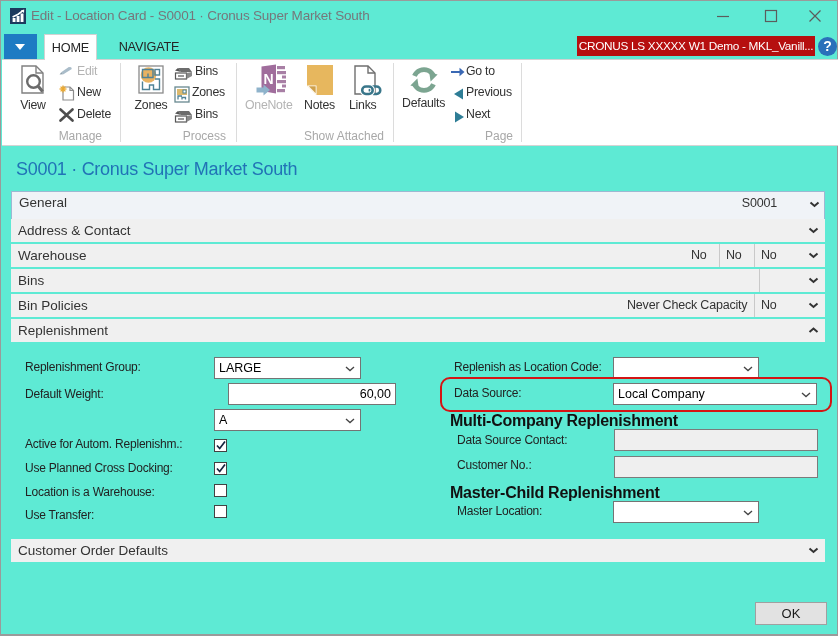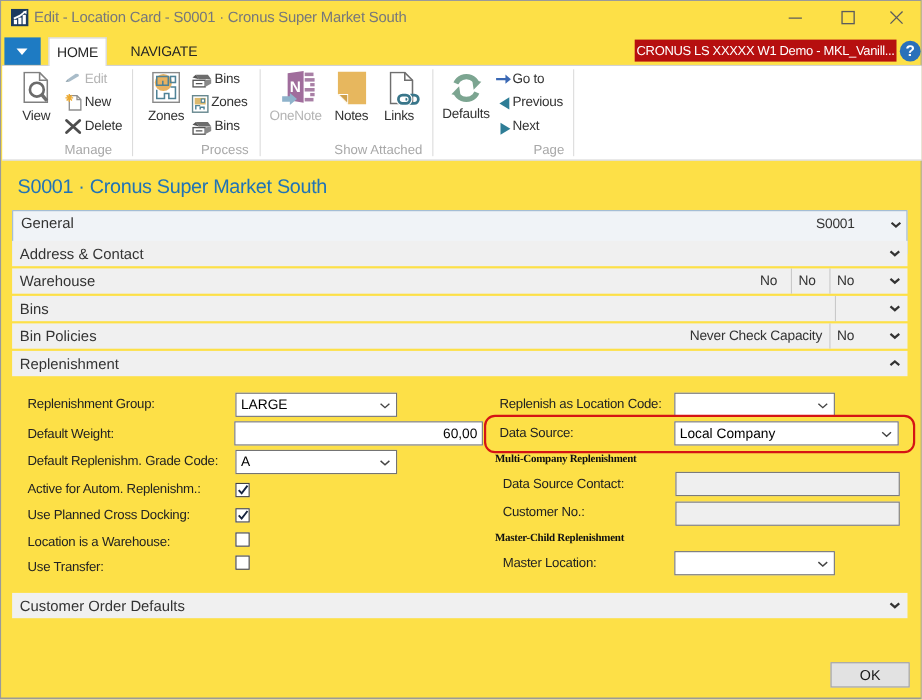--- a/index.html
+++ b/index.html
@@ -1,18 +1,18 @@
 <!DOCTYPE html>
 <html><head>
 <meta charset="utf-8">
 <style>
 * { margin:0; padding:0; box-sizing:border-box; }
 html,body { width:838px; height:636px; overflow:hidden; }
 body { font-family:"Liberation Sans", sans-serif; background:#fff; position:relative; }
-.win { position:absolute; left:0; top:0; width:838px; height:636px; background:#fde047;
+.win { position:absolute; left:0; top:0; width:838px; height:636px; background:#5eead4;
   border:1px solid #9a9a9a; border-bottom:2px solid #9a9a9a; }
 .abs { position:absolute; }
 
 .title-text { position:absolute; left:30px; top:7px; font-size:13.5px; color:#76777b; white-space:nowrap; letter-spacing:-0.2px; }
 
 svg.winbtn { position:absolute; }
 
 .appbtn { position:absolute; left:3px; top:33px; width:33px; height:25px; background:#1e7bc3; }
 .appbtn:after { content:""; position:absolute; left:11px; top:10px; border-left:5px solid transparent; border-right:5px solid transparent; border-top:6px solid #fff; }
 .tab { position:absolute; top:33px; height:26px; font-size:12.7px; letter-spacing:-0.2px; color:#252525; display:flex; align-items:center; justify-content:center; }
@@ -32,21 +32,21 @@
 .heading { position:absolute; left:15px; top:158px; font-size:18px; letter-spacing:-0.3px; color:#2173b6; white-space:nowrap; }
 .secrow { position:absolute; left:10px; width:814px; height:23px; background:#f0f0f0; color:#333; font-size:13.5px; }
 .secrow .name { position:absolute; left:7px; top:4px; }
 .sel { top:190px; height:40px; background:#f0f3f7; border:1px solid #9db8d2; }
 .vline { position:absolute; top:0; width:1px; height:100%; background:#c9c9c9; }
 .chev { position:absolute; left:797px; top:8px; }
 .sel .chev { top:9px; }
 .val { position:absolute; top:4px; white-space:nowrap; font-size:12.5px; letter-spacing:-0.2px; }
 
 .flabel { position:absolute; font-size:12px; letter-spacing:-0.22px; color:#222; white-space:nowrap; }
-.fbold { position:absolute; font-size:10px; letter-spacing:-0.25px; font-weight:bold; color:#111; white-space:nowrap;font-family:Liberation Serif, serif; }
+.fbold { position:absolute; font-size:16px; letter-spacing:-0.25px; font-weight:bold; color:#111; white-space:nowrap; }
 .dd { position:absolute; height:22px; background:#fff; border:1px solid #747474; font-size:12.5px; color:#000; }
 .dd .txt { position:absolute; left:4px; top:3px; }
 .dd svg { position:absolute; right:5px; top:8px; }
 .tb { position:absolute; height:22px; background:#fff; border:1px solid #747474; font-size:12.5px; color:#000; }
 .tb .txt { position:absolute; right:4px; top:3px; }
 .distb { position:absolute; height:22px; background:#efefef; border:1px solid #7b7b7b; }
 .cb { position:absolute; width:13px; height:13px; background:#fff; border:1.5px solid #424242; }
 .redbox { position:absolute; left:439px; top:376px; width:392px; height:35px; border:2.5px solid #d51414; border-radius:10px; }
 
 .okbtn { position:absolute; left:754px; top:601px; width:72px; height:23px; background:#e2e2e2; border:1px solid #a0a0a0; font-size:13px; color:#1a1a1a; text-align:center; line-height:21px; }
@@ -262,24 +262,23 @@
   </div>
 
   <div class="flabel" style="left:24px;top:359px">Replenishment Group:</div>
   <div class="dd" style="left:213px;top:356px;width:147px">
       <span class="txt">LARGE</span>
     <svg width="10" height="6" viewBox="0 0 10 6">
         <path d="M1 1 L5 4.6 L9 1" fill="none" stroke="#444" stroke-width="1.3"></path>
       </svg>
     </div>
   <div class="flabel" style="left:24px;top:386px">Default Weight:</div>
-  <div class="tb" style="left:212px;top:382px;width:226px">
+  <div class="tb" style="left:227px;top:382px;width:168px">
       <span class="txt">60,00</span>
     </div>
-  <div class="flabel" style="left:24px;top:411px">Default Replenishm. Grade Code:</div>
   <div class="dd" style="left:213px;top:408px;width:147px">
       <span class="txt">A</span>
     <svg width="10" height="6" viewBox="0 0 10 6">
         <path d="M1 1 L5 4.6 L9 1" fill="none" stroke="#444" stroke-width="1.3"></path>
       </svg>
     </div>
   <div class="flabel" style="left:24px;top:436px">Active for Autom. Replenishm.:</div>
   <div class="cb" style="left:213px;top:438px">
     <svg width="12" height="11" viewBox="0 0 12 11" style="position:absolute;left:0px;top:0px">
         <path d="M2 5.5 L4.7 8.5 L10 1.5" fill="none" stroke="#16243f" stroke-width="1.7"></path>

